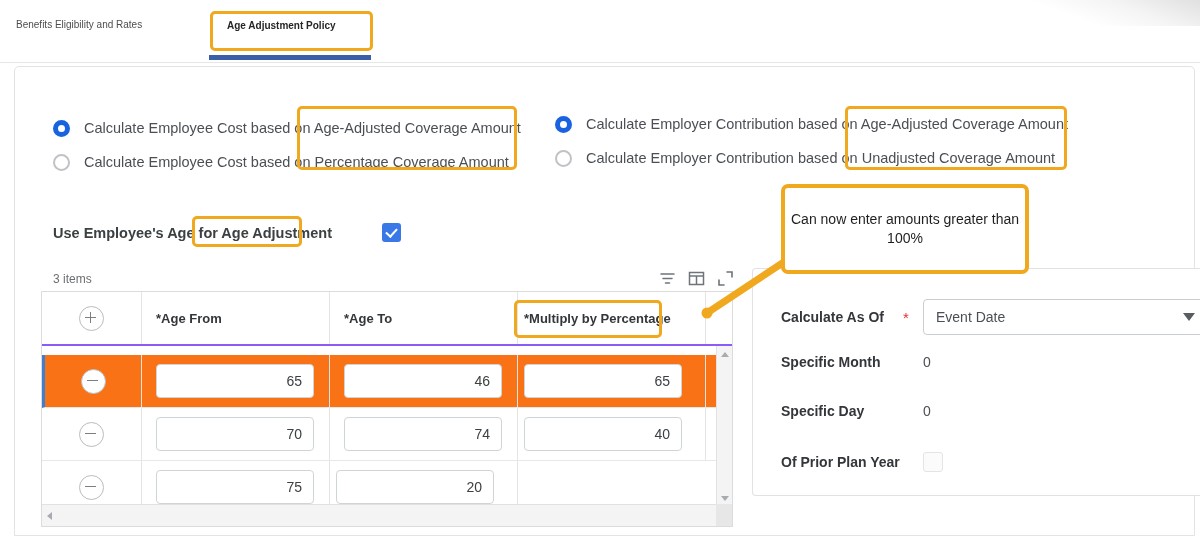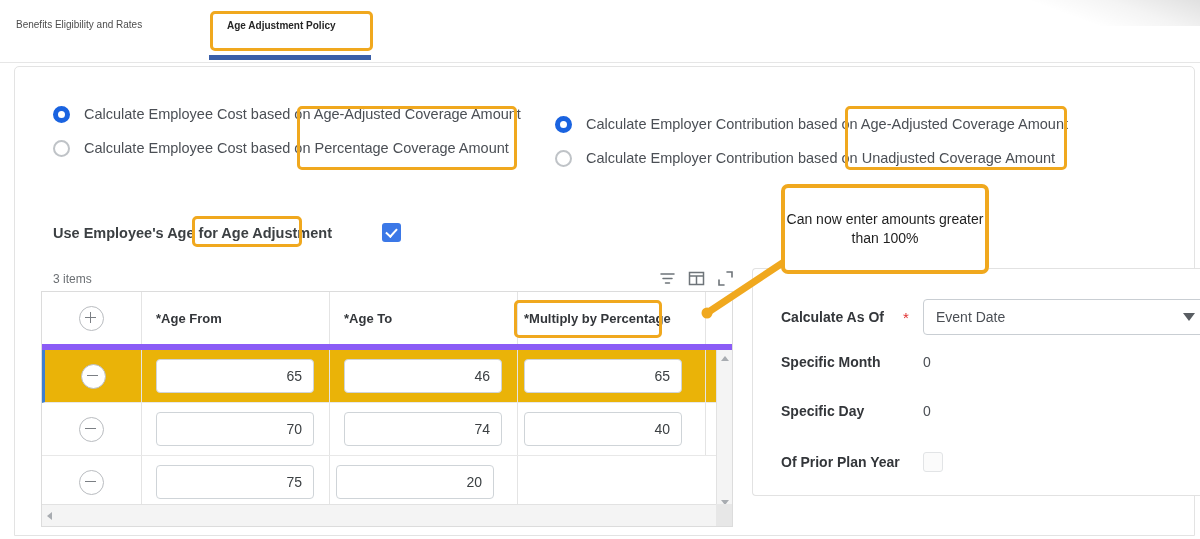--- a/index.html
+++ b/index.html
@@ -70,21 +70,21 @@
     width: 1181px;
     height: 470px;
     border: 1px solid #e3e3e3;
     border-radius: 5px 5px 0 0;
     background: #fff;
     box-sizing: border-box;
   }
 
   
   .radio-group { position: absolute; }
-  .rg-left  { left: 38px;  top: 30px; }
+  .rg-left  { left: 38px;  top: 44px; }
   .rg-right { left: 540px; top: 40px; }
   .radio-row {
     display: flex;
     align-items: center;
     height: 34px;
   }
   .radio {
     width: 17px;
     height: 17px;
     border-radius: 50%;
@@ -158,21 +158,21 @@
     top: 224px;
     width: 692px;
     height: 236px;
     border: 1px solid #dcdcdc;
     box-sizing: border-box;
     background: #fff;
   }
   .grid-head {
     display: flex;
     height: 52px;
-    border-bottom: 6px solid #8b5cf6;
+    border-bottom: 2px solid #8b5cf6;
     background: #fff;
   }
   .cell-plus { width: 100px; display: flex; align-items: center; justify-content: center; border-right: 1px solid #e4e4e4; box-sizing: border-box;}
   .cell-c1 { width: 188px; border-right: 1px solid #e4e4e4; box-sizing: border-box; display: flex; align-items: center; padding-left: 14px;}
   .cell-c2 { width: 188px; border-right: 1px solid #e4e4e4; box-sizing: border-box; display: flex; align-items: center; padding-left: 14px;}
   .cell-c3 { width: 188px; border-right: 1px solid #e4e4e4; box-sizing: border-box; display: flex; align-items: center; padding-left: 6px;}
   .cell-tail { flex: 1 1 auto; }
   .colhdr {
     font-size: 13px;
     font-weight: bold;
@@ -207,22 +207,23 @@
     overflow: hidden;
   }
   .grid-row {
     display: flex;
     height: 53px;
     border-bottom: 1px solid #e8e8e8;
     box-sizing: border-box;
     background: #fff;
   }
   .grid-row.sel {
-    background: #eab308;
+    background: #f97316;
     border-left: 3px solid #3f7fd0;
+    margin-top: 9px;
   }
   .grid-row.sel .cell-plus { width: 97px; }
   .inp {
     width: 158px;
     height: 34px;
     border: 1px solid #cfd4d8;
     border-radius: 4px;
     background: #fff;
     box-sizing: border-box;
     font-size: 14px;
@@ -331,21 +332,21 @@
     border: 3px solid #f0a81e;
     border-radius: 5px;
     background: transparent;
     box-sizing: border-box;
     pointer-events: none;
   }
   .callout {
     position: absolute;
     left: 781px;
     top: 184px;
-    width: 208px;
+    width: 248px;
     height: 90px;
     border: 4px solid #f0a81e;
     border-radius: 7px;
     background: #fff;
     box-sizing: border-box;
     display: flex;
     align-items: center;
     justify-content: center;
     text-align: center;
     font-size: 14px;

